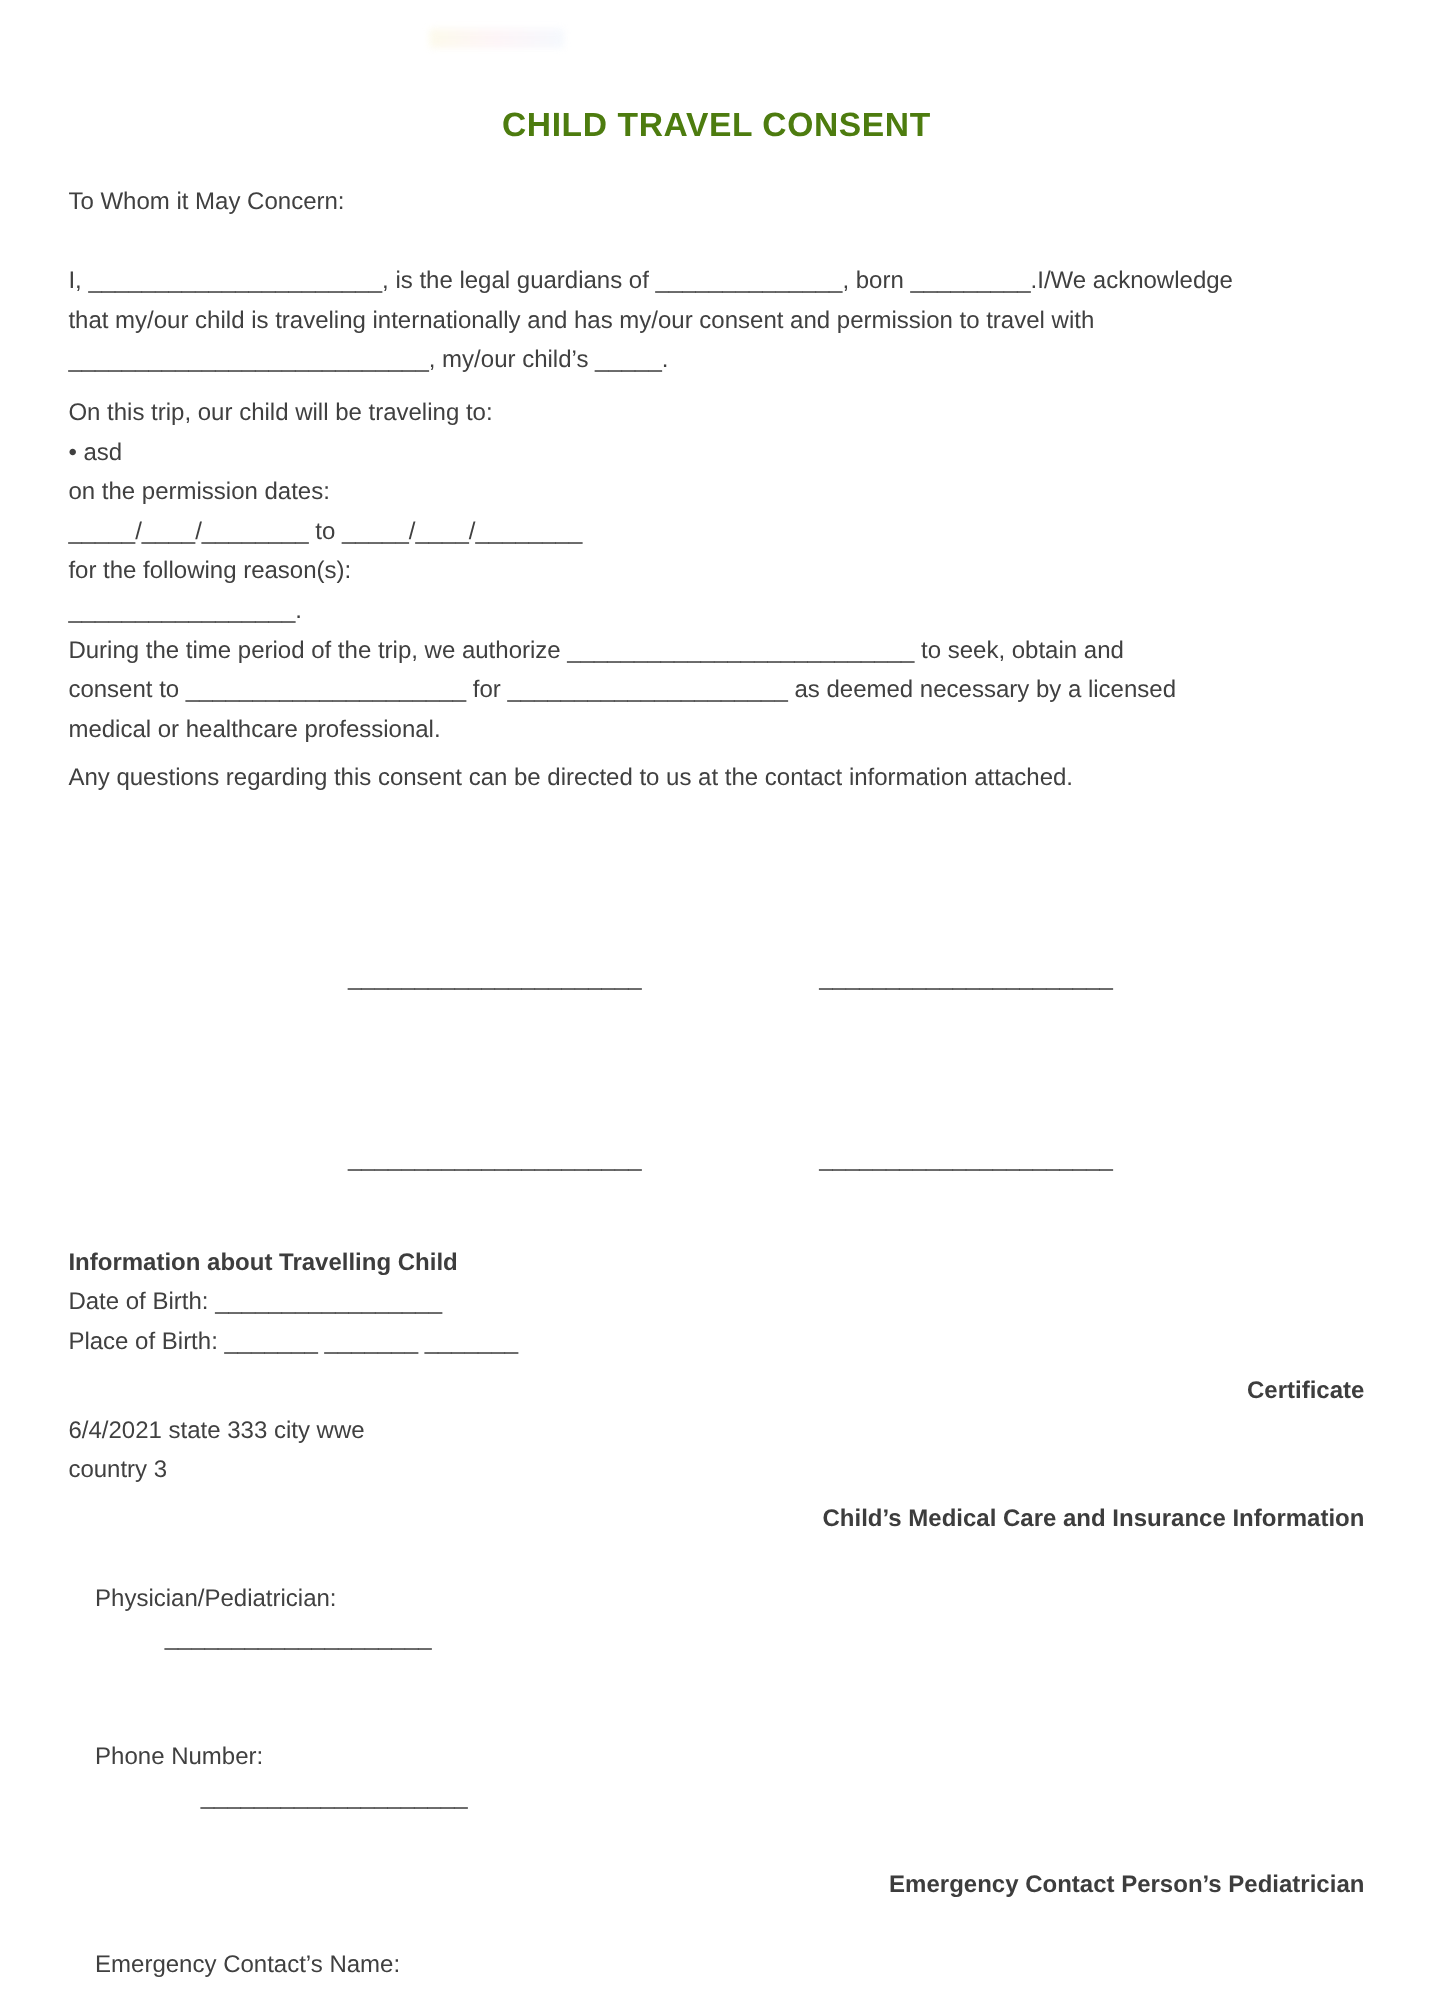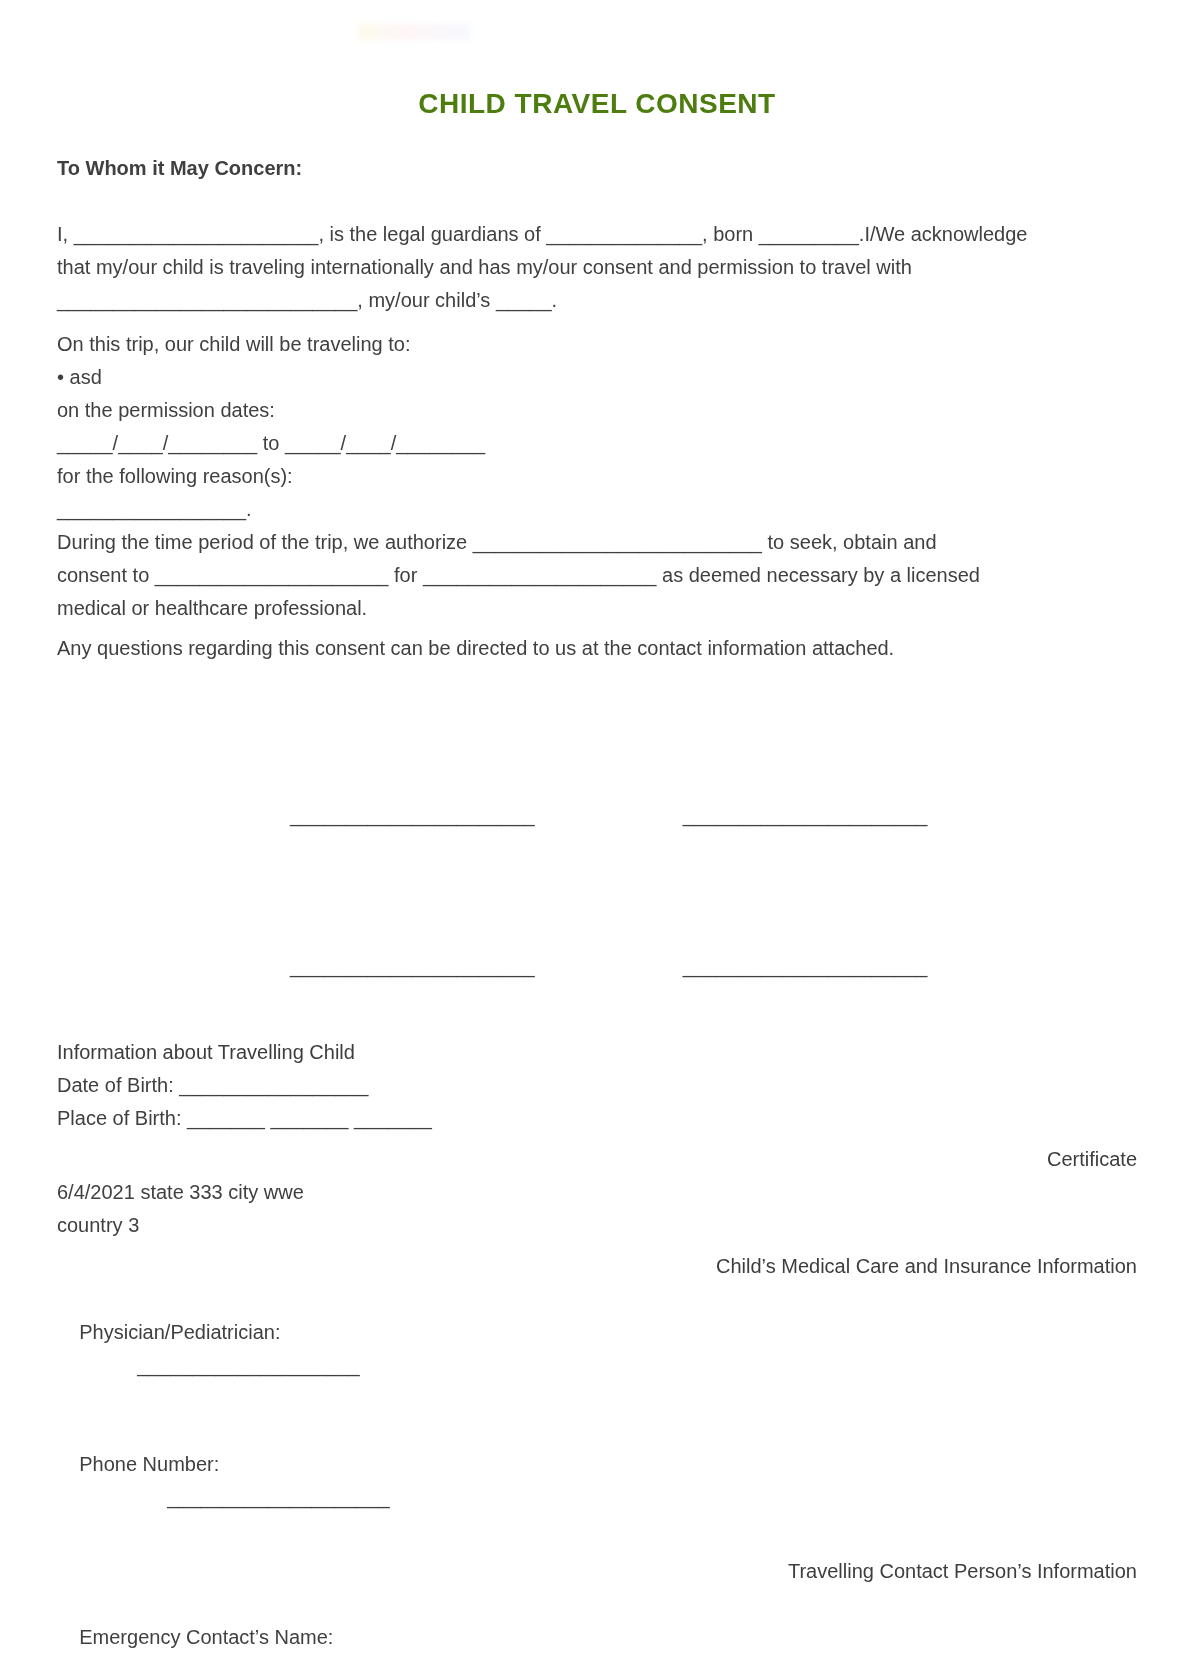--- a/index.html
+++ b/index.html
@@ -29,32 +29,32 @@
   }
   .title {
     margin-top: 86px;
     text-align: center;
     font-weight: bold;
     font-size: 28px;
     line-height: 36px;
     color: #4d7c0f;
     letter-spacing: 0.5px;
   }
-  .salutation { margin-top: 30px; font-weight: bold; }
+  .salutation { margin-top: 30px; }
   .para-intro { margin-top: 33px; white-space: pre-wrap; }
   .trip-block { margin-top: 11px; }
   .line { white-space: pre-wrap; }
   .para-auth { white-space: pre-wrap; }
   .questions { margin-top: 7px; }
   .sig-row { display: flex; white-space: pre; align-items: center; }
   .sig-row-1 { margin-top: 134px; }
   .sig-row-2 { margin-top: 118px; }
   .sig-left  { margin-left: 233px; }
   .sig-right { margin-left: 148px; }
-  .section-heading { font-weight: normal; color: #3d3d3d; }
+  .section-heading { font-weight: bold; color: #3d3d3d; }
   .mt-info { margin-top: 53px; }
   .mt-sec  { margin-top: 8px; text-align: right; }
   .field-row { white-space: pre; }
   .gap-58 { margin-left: 58px; }
   .gap-88 { margin-left: 88px; }
 </style>
 </head>
 <body>
 
 <div class="page">
@@ -105,19 +105,19 @@
   <div class="section-heading mt-sec">Child’s Medical Care and Insurance Information</div>
   <div class="field-row">
     <span>Physician/Pediatrician:</span>
     <span class="gap-58">____________________</span>
   </div>
   <div class="field-row">
     <span>Phone Number:</span>
     <span class="gap-88">____________________</span>
   </div>
 
-  <div class="section-heading mt-sec">Travelling Contact Person’s Information</div>
+  <div class="section-heading mt-sec">Emergency Contact Person’s Pediatrician</div>
   <div class="field-row">
     <span>Emergency Contact’s Name:</span>
     
   </div>
 
 </div>
 
 </body></html>

